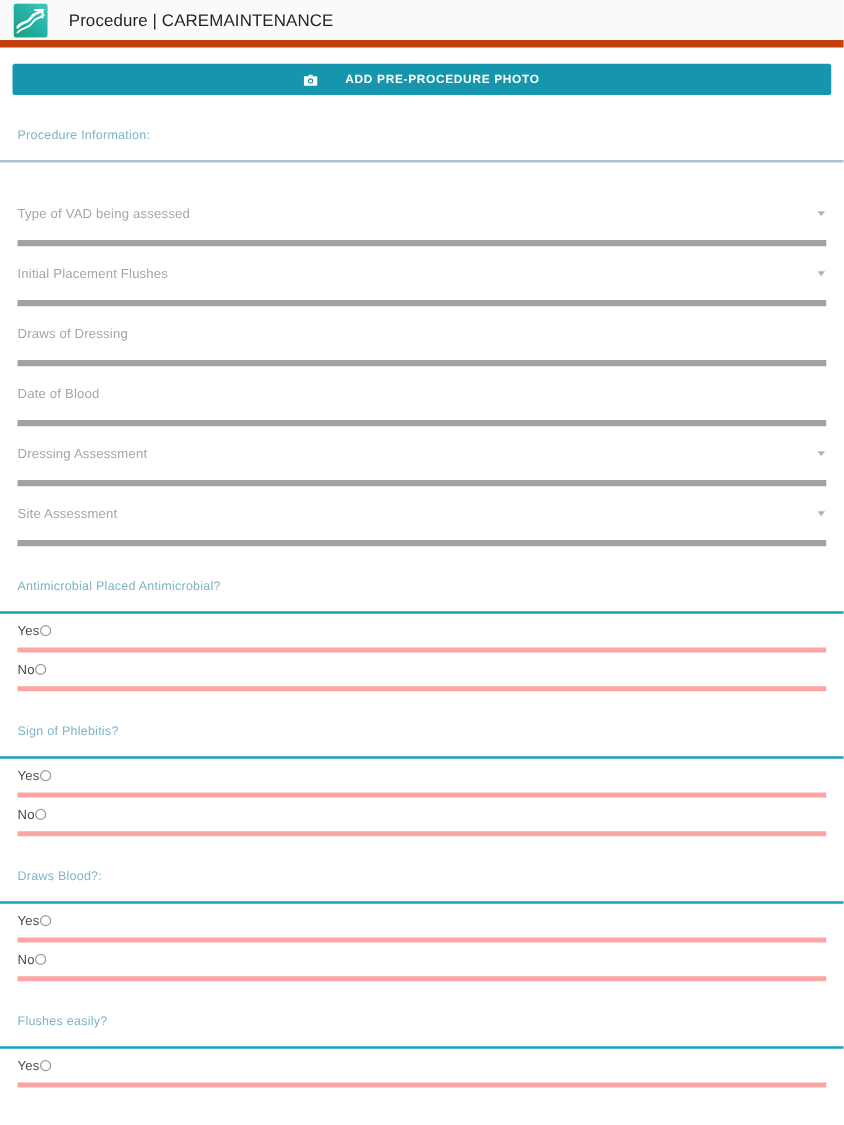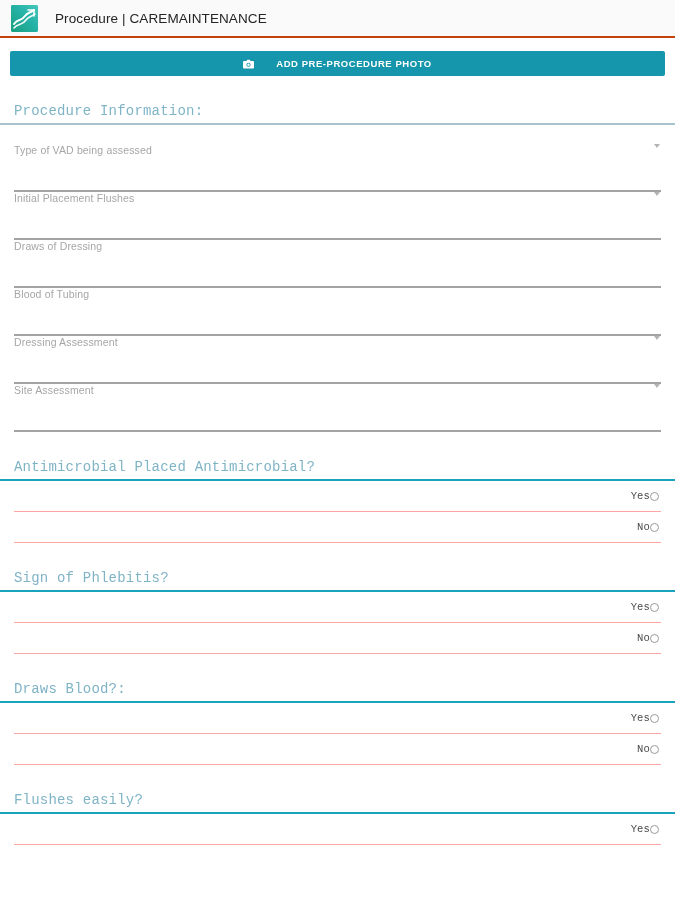--- a/index.html
+++ b/index.html
@@ -8,21 +8,21 @@
     height: 900px;
     background: #ffffff;
     font-family: "Liberation Sans", sans-serif;
     overflow: hidden;
   }
 
   
   .app-header {
     height: 38px;
     background: #fafafa;
-    border-bottom: 2px solid #c2410c;
+    border-bottom: 6px solid #c2410c;
     display: flex;
     align-items: center;
     padding-left: 11px;
   }
   .app-logo {
     width: 27px;
     height: 27px;
     border-radius: 2px;
     background: linear-gradient(135deg, #18a08a 0%, #2bb9ae 45%, #3fc3b2 100%);
     position: relative;
@@ -55,37 +55,36 @@
     align-items: center;
     justify-content: center;
     gap: 22px;
     cursor: pointer;
   }
   .cam-icon { display: block; width: 11px; height: 10px; flex: 0 0 auto; }
 
   
   .section { padding: 0 14px; }
   .section-head {
-    font-size: 14px;
+    font-size: 10px;
     color: #7fb4c6;
     letter-spacing: .2px;
-    padding-bottom: 4px;
-    font-family: Liberation Mono, monospace;
+    padding-bottom: 14px;
   }
   .section-rule-soft { height: 2px; background: #a9c3ce; }
   .section-rule-teal { height: 2px; background: #1aa3bd; }
 
   
   .field {
     height: 48px;
     margin: 0 14px;
     display: flex;
-    align-items: flex-start;
+    align-items: center;
     justify-content: space-between;
-    border-bottom: 2px solid #a3a3a3;
+    border-bottom: 5px solid #a3a3a3;
     cursor: pointer;
   }
   .field-label {
     font-size: 10.5px;
     color: #a6a6a6;
     letter-spacing: .15px;
   }
   .caret {
     width: 0; height: 0;
     border-left: 3.5px solid transparent;
@@ -93,24 +92,23 @@
     border-top: 4px solid #b4b4b4;
     margin-right: 1px;
   }
 
   
   .radio-row {
     height: 31px;
     margin: 0 14px;
     display: flex;
     align-items: center;
-    justify-content: flex-end;
-    border-bottom: 1px solid #fca5a5;
+    justify-content: flex-start;
+    border-bottom: 4px solid #fca5a5;
     cursor: pointer;
-    font-family: Liberation Mono, monospace;
   }
   .radio-label {
     font-size: 10.5px;
     color: #4a4a4a;
     letter-spacing: .15px;
   }
   .radio-dot {
     width: 9px;
     height: 9px;
     border: 1.3px solid #9a9a9a;
@@ -170,21 +168,21 @@
   <span class="caret"></span>
 </div>
 <div class="field">
   <span class="field-label">Initial Placement Flushes</span>
   <span class="caret"></span>
 </div>
 <div class="field">
   <span class="field-label">Draws of Dressing</span>
 </div>
 <div class="field">
-  <span class="field-label">Blood of Tubing</span>
+  <span class="field-label">Date of Blood</span>
 </div>
 <div class="field">
   <span class="field-label">Dressing Assessment</span>
   <span class="caret"></span>
 </div>
 <div class="field">
   <span class="field-label">Site Assessment</span>
   <span class="caret"></span>
 </div>
 

